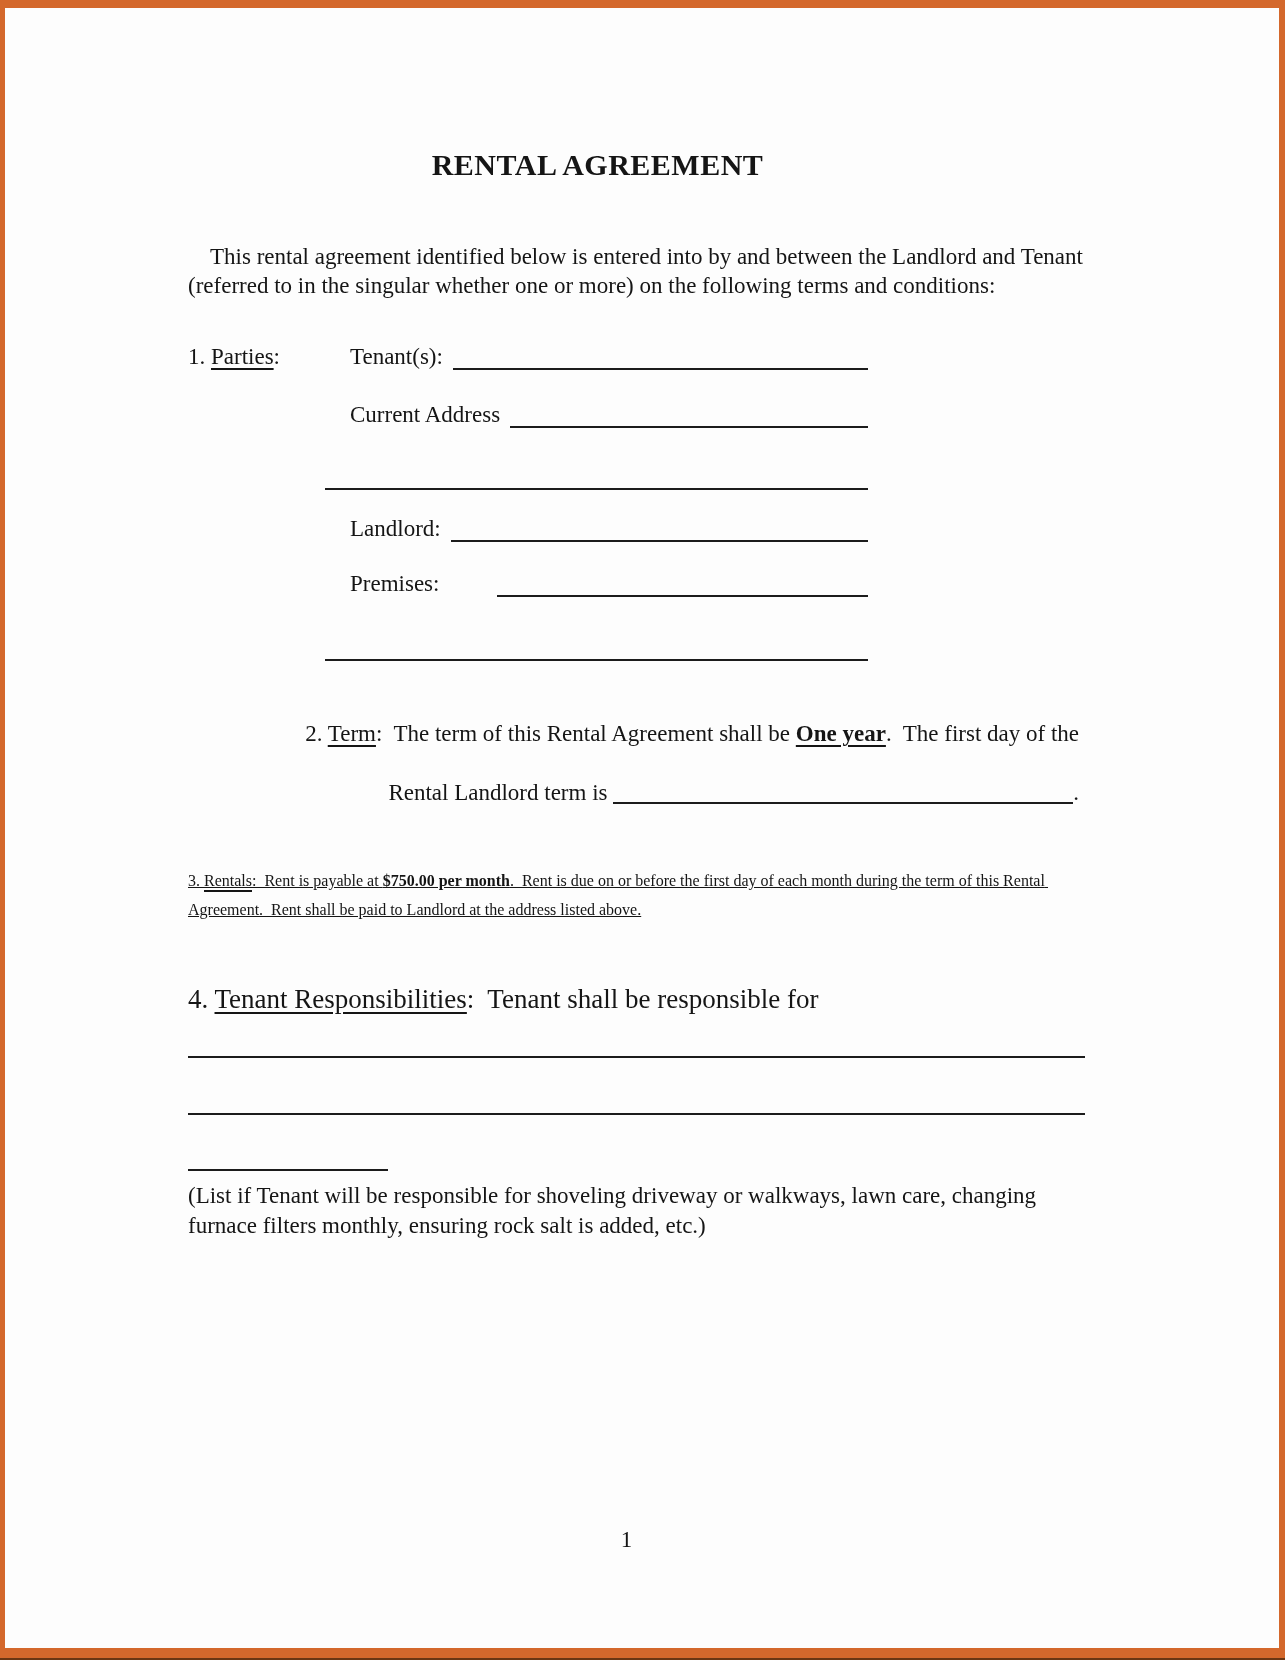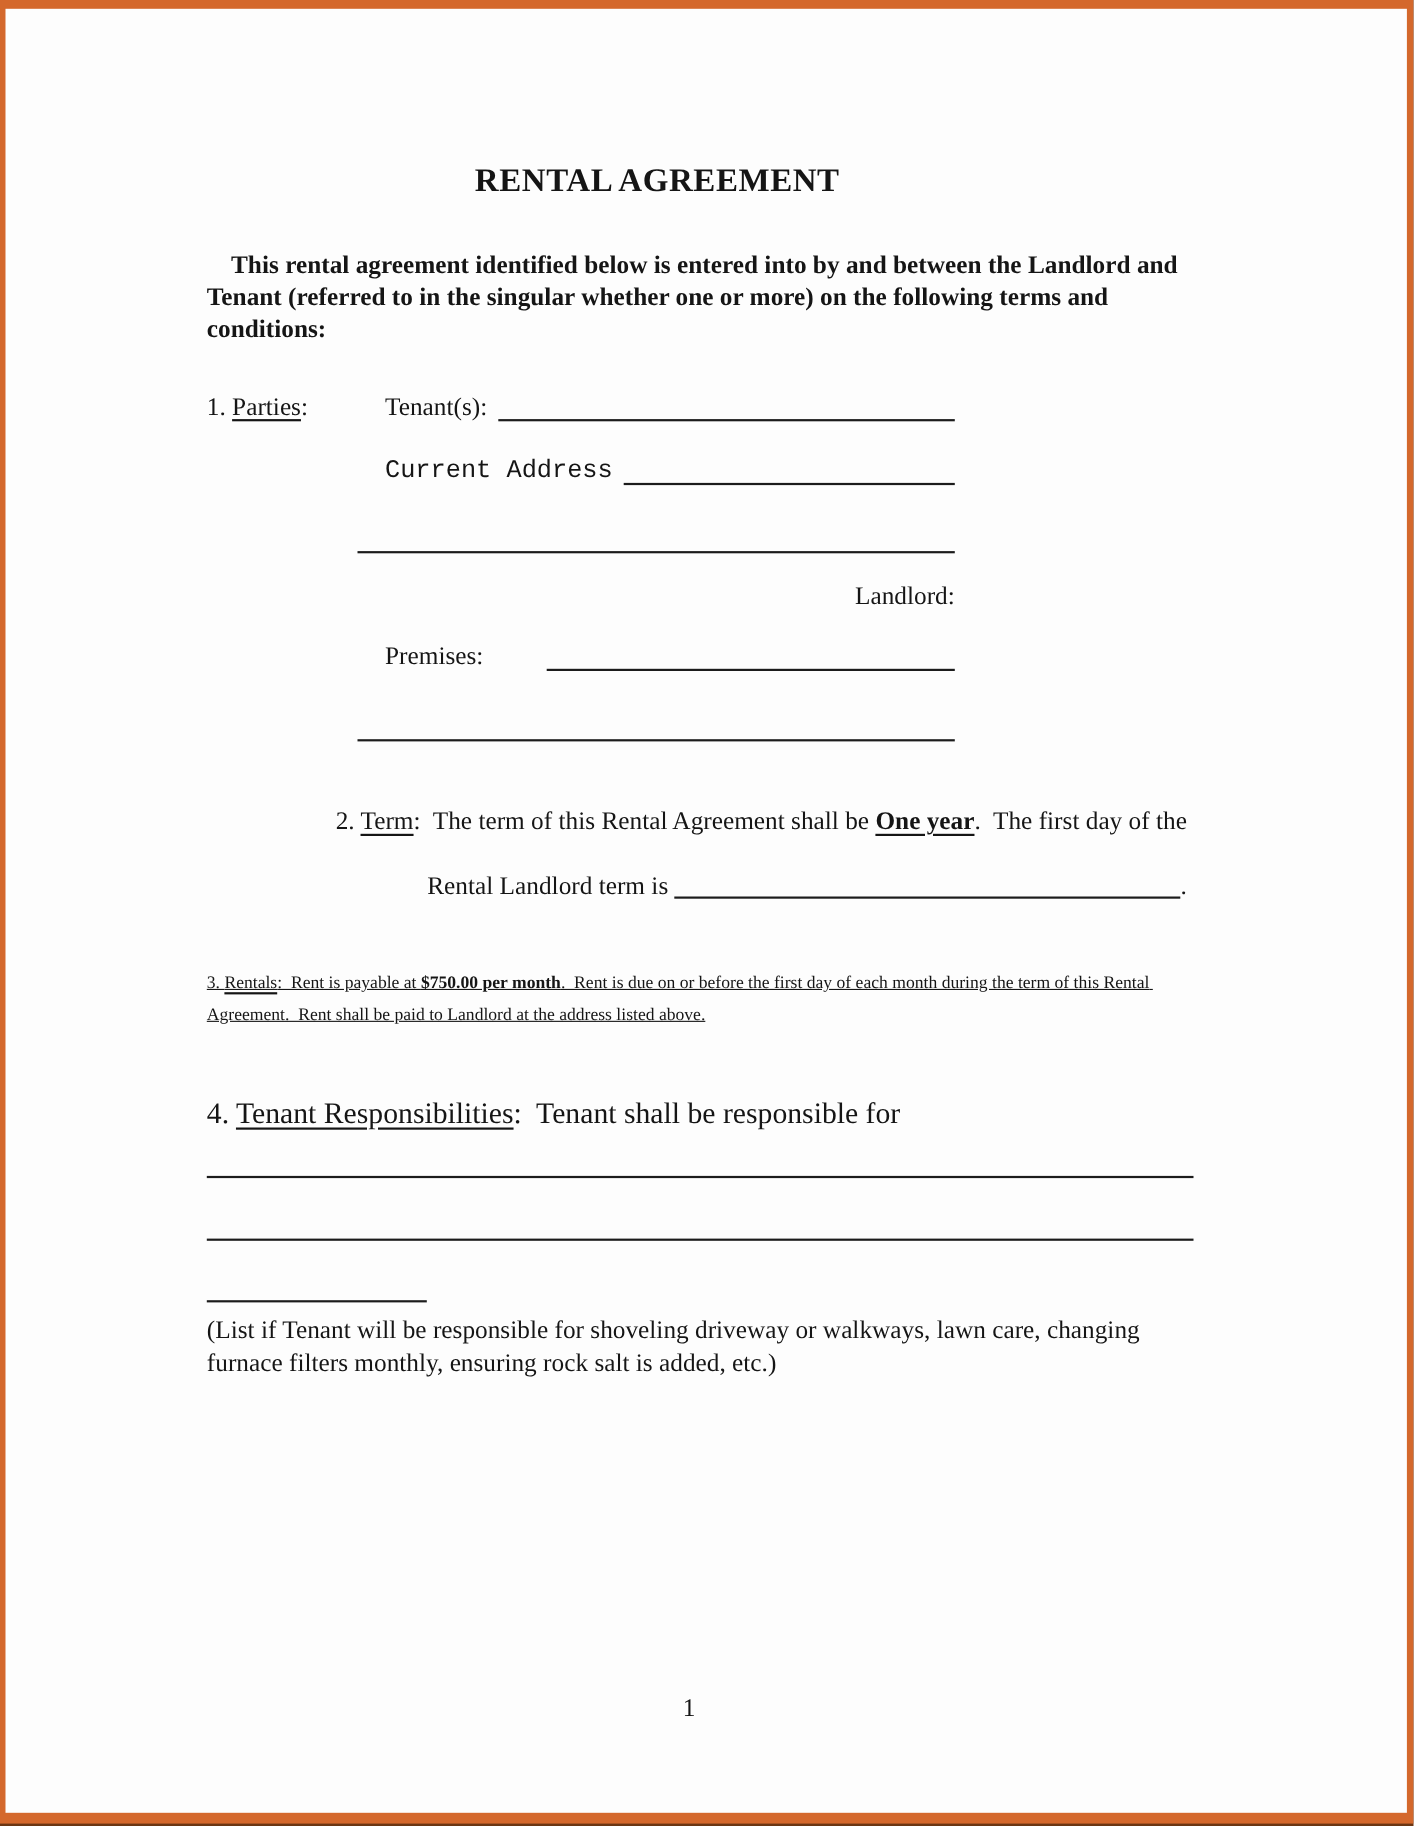--- a/index.html
+++ b/index.html
@@ -35,26 +35,25 @@
   .doc-title{
     margin:0;
     padding-right:72px;
     text-align:center;
     font-size:30px;
     line-height:34px;
     font-weight:bold;
     letter-spacing:0.5px;
   }
   .intro{
-    margin:44px 0 0 0;
+    margin:60px 0 0 0;
     width:905px;
     font-size:23px;
     line-height:29px;
     text-indent:22px;
-    font-weight:bold;
   }
   .u{
     text-decoration:underline;
     text-decoration-thickness:2px;
     text-underline-offset:4px;
   }
   .bu{
     font-weight:bold;
     text-decoration:underline;
     text-decoration-thickness:2px;
@@ -72,23 +71,23 @@
   .frow{display:flex;align-items:flex-end;height:26px;}
   .frow .flabel{flex:0 0 auto;}
   .frow .fline{
     flex:1 1 auto;
     margin-left:10px;
     border-bottom:2px solid var(--line-color);
     height:24px;
   }
   .frow.blank .fline{margin-left:-25px;}
   .frow.r1{margin-bottom:32px;justify-content:space-between;}
-  .frow.r2{margin-bottom:36px;font-family:Liberation Mono, monospace;}
+  .frow.r2{margin-bottom:36px;}
   .frow.r3{margin-bottom:26px;}
-  .frow.r4{margin-bottom:29px;flex-direction:column;}
+  .frow.r4{margin-bottom:29px;}
   .frow.r5{margin-bottom:38px;gap:48px;}
   
   .sec-term{margin-top:60px;font-size:23px;line-height:26px;text-align:right;}
   .term-line2{margin-top:32px;}
   .inline-blank{
     display:inline-block;
     width:460px;
     border-bottom:2px solid var(--line-color);
     height:1em;
     vertical-align:-4px;

